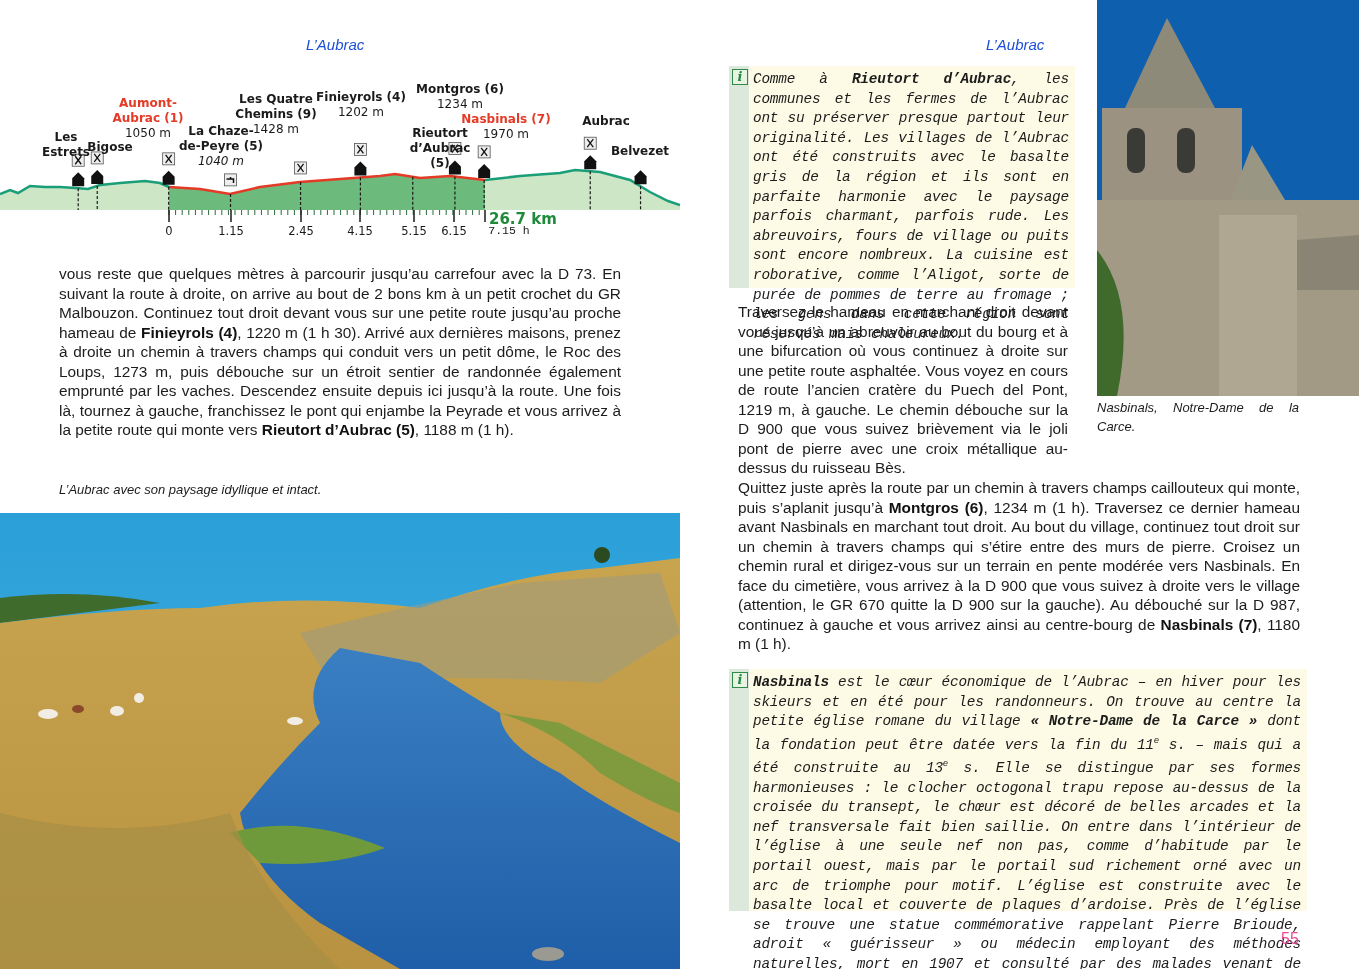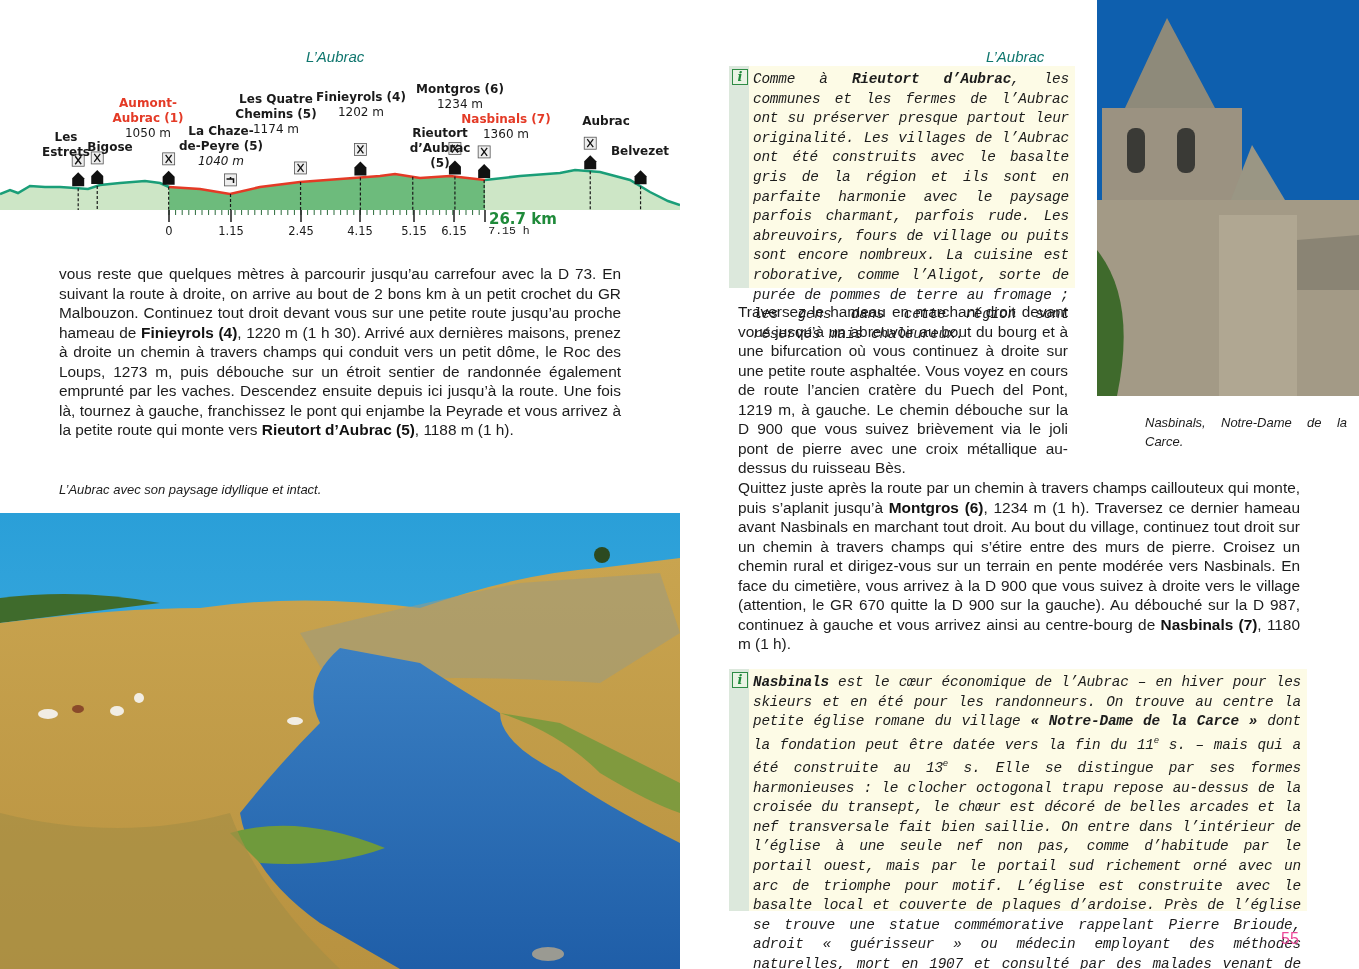--- a/index.html
+++ b/index.html
@@ -1,18 +1,18 @@
 <!DOCTYPE html>
 <html><head>
 <meta charset="utf-8">
 <style>
   html, body { margin:0; padding:0; }
   body { width:1359px; height:969px; background:#ffffff; position:relative; overflow:hidden; font-family:"Liberation Sans", sans-serif; color:#1a1a1a; }
   .abs { position:absolute; }
-  .running-head { position:absolute; top:48px; font-style:italic; color:#0f766e; font-size:15px; font-family:"Liberation Sans", sans-serif; }
+  .running-head { position:absolute; top:36px; font-style:italic; color:#1d4ed8; font-size:15px; font-family:"Liberation Sans", sans-serif; }
   .body-text { position:absolute; font-size:15.4px; line-height:19.5px; text-align:justify; color:#1c1c1c; font-family:"Liberation Sans", sans-serif; }
   .body-text b { font-weight:bold; color:#111; }
   .caption { position:absolute; font-style:italic; font-size:13px; color:#1c1c1c; font-family:"Liberation Sans", sans-serif; }
   .infobox { position:absolute; background:#fdfbe6; }
   .infobox .bar { position:absolute; left:0; top:0; bottom:0; width:20px; background:#dce8dc; }
   .infobox .i-icon { position:absolute; left:3px; top:3px; width:14px; height:14px; border:1px solid #2e8b45; background:#e9f3e4; color:#1f8a3a; font:bold italic 13px "DejaVu Serif", serif; line-height:14px; text-align:center; }
   .infobox .txt { position:absolute; left:26px; right:6px; top:0; font-style:italic; font-size:14.4px; line-height:19.6px; text-align:justify; color:#1c1c1c; font-family:Liberation Mono, monospace; letter-spacing:-0.2px; }
   .infobox .txt b { font-style:italic; font-weight:bold; }
   .profile-label { position:absolute; font-family:"DejaVu Sans", sans-serif; font-size:12px; line-height:15px; font-weight:bold; color:#1a1a1a; text-align:center; white-space:nowrap; }
   .profile-label.red { color:#e43a26; }
@@ -156,39 +156,39 @@
         <div>Aubrac (1)</div>
         <div class="alt" style="color: rgb(26, 26, 26);">1050 m</div>
       </div>
       <div class="profile-label" style="left: 221px; top: 54px; transform: translateX(-50%);">
         <div>La Chaze-</div>
         <div>de-Peyre (5)</div>
         <div class="alt" style="color: rgb(26, 26, 26); font-style: italic;">1040 m</div>
       </div>
       <div class="profile-label" style="left: 276px; top: 22px; transform: translateX(-50%);">
         <div>Les Quatre</div>
-        <div>Chemins (5)</div>
-        <div class="alt" style="color: rgb(26, 26, 26);">1174 m</div>
+        <div>Chemins (9)</div>
+        <div class="alt" style="color: rgb(26, 26, 26);">1428 m</div>
       </div>
       <div class="profile-label" style="left: 361px; top: 20px; transform: translateX(-50%);">
         <div>Finieyrols (4)</div>
         <div class="alt" style="color: rgb(26, 26, 26);">1202 m</div>
       </div>
       <div class="profile-label" style="left: 412px; top: 56px; transform: translateX(-50%); margin-left: 28px;">
         <div>Rieutort</div>
         <div>d’Aubrac</div>
         <div>(5)</div>
       </div>
       <div class="profile-label" style="left: 460px; top: 12px; transform: translateX(-50%);">
         <div>Montgros (6)</div>
         <div class="alt" style="color: rgb(26, 26, 26);">1234 m</div>
       </div>
       <div class="profile-label red" style="left: 506px; top: 42px; transform: translateX(-50%);">
         <div>Nasbinals (7)</div>
-        <div class="alt" style="color: rgb(26, 26, 26);">1360 m</div>
+        <div class="alt" style="color: rgb(26, 26, 26);">1970 m</div>
       </div>
       <div class="profile-label" style="left: 606px; top: 44px; transform: translateX(-50%);">
         <div>Aubrac</div>
       </div>
       <div class="profile-label" style="left: 640px; top: 74px; transform: translateX(-50%);">
         <div>Belvezet</div>
       </div>
     </div>
 </div>
 
@@ -251,21 +251,21 @@
     <rect x="30" y="128" width="18" height="45" rx="8" fill="#3a3a36"></rect>
     <rect x="80" y="128" width="18" height="45" rx="8" fill="#3a3a36"></rect>
     <polygon points="155,145 128,215 200,220" fill="#9a9684"></polygon>
     <rect x="0" y="200" width="262" height="196" fill="#a39a86"></rect>
     <rect x="122" y="215" width="78" height="181" fill="#b0a792"></rect>
     <polygon points="200,240 262,235 262,290 200,290" fill="#8a8474"></polygon>
     <path d="M0,250 Q40,300 20,396 L0,396Z" fill="#3f6a2c"></path>
   </svg>
 </div>
 
-<div class="caption" style="left:1097px; top:413px; width:202px; line-height:19px; text-align:justify;margin-left:48px;">Nasbinals, Notre-Dame de la Carce.</div>
+<div class="caption" style="left:1097px; top:398px; width:202px; line-height:19px; text-align:justify;">Nasbinals, Notre-Dame de la Carce.</div>
 
 <div class="infobox" style="left:729px; top:669px; width:578px; height:242px;">
   <div class="bar"></div>
   <div class="i-icon">i</div>
   <div class="txt" id="info2-text" style="top:4px; left:24px;"><b>Nasbinals</b><span> est le cœur économique de l’Aubrac – en hiver pour les skieurs et en été pour les randonneurs. On trouve au centre la petite église romane du village </span><b>« Notre-Dame de la Carce »</b><span> dont la fondation peut être datée vers la fin du 11</span><sup>e</sup><span> s. – mais qui a été construite au 13</span><sup>e</sup><span> s. Elle se distingue par ses formes harmonieuses : le clocher octogonal trapu repose au-dessus de la croisée du transept, le chœur est décoré de belles arcades et la nef transversale fait bien saillie. On entre dans l’intérieur de l’église à une seule nef non pas, comme d’habitude par le portail ouest, mais par le portail sud richement orné avec un arc de triomphe pour motif. L’église est construite avec le basalte local et couverte de plaques d’ardoise. Près de l’église se trouve une statue commémorative rappelant Pierre Brioude, adroit « guérisseur » ou médecin employant des méthodes naturelles, mort en 1907 et consulté par des malades venant de loin.</span></div>
 </div>
 
 <div class="page-number" style="left:1281px; top:918px;">55</div>
 
 </body></html>

